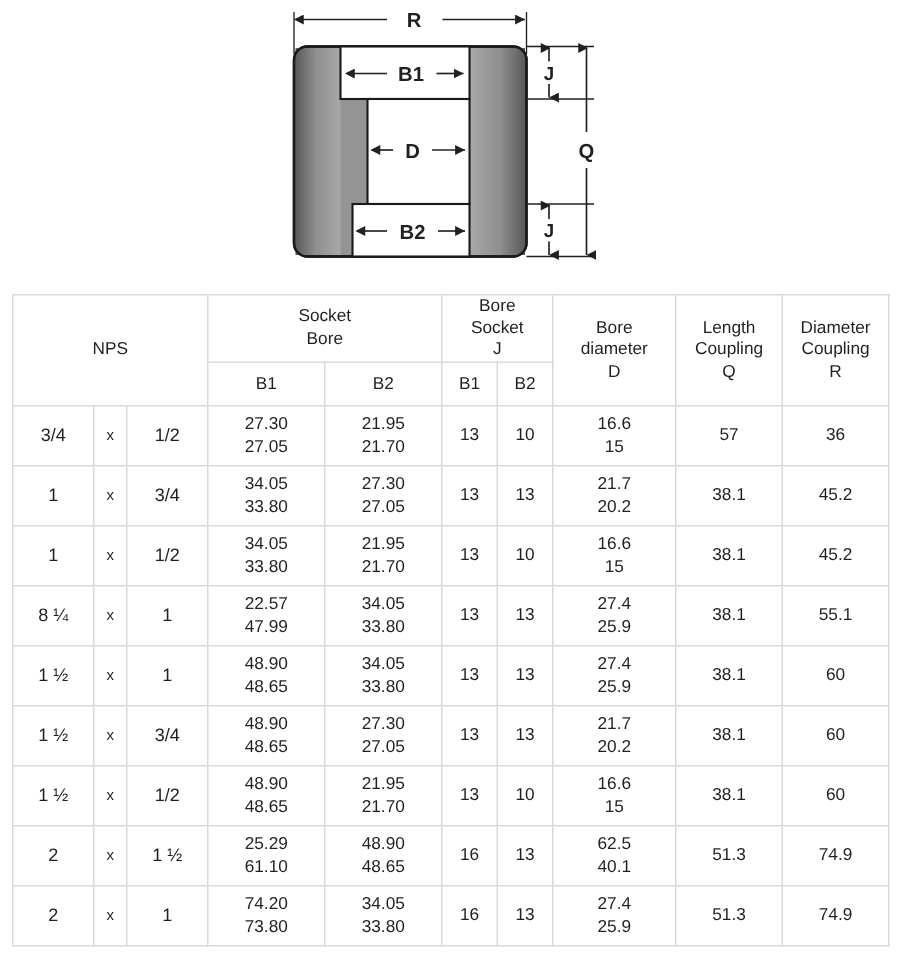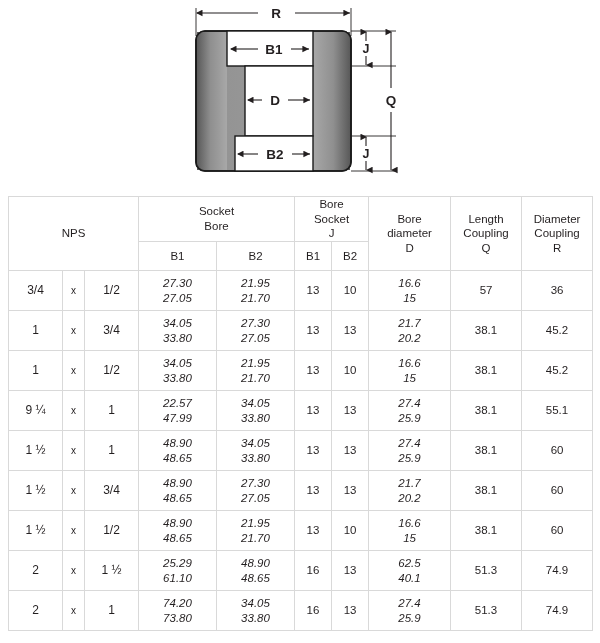--- a/index.html
+++ b/index.html
@@ -32,21 +32,21 @@
     color: #231f20;
     font-weight: normal;
     line-height: 1.28;
   }
   table.dim thead th { height: 29px; font-size: 11.5px; }
   th.hblock { height: 58px; }
   th.hbig { height: 87px; }
   td { height: 40px; }
   td.num { font-size: 11.5px; }
   .stack { display: block; }
-  .stack span { display: block; font-style: italic; }
+  .stack span { display: block; }
   .nps-val { font-size: 12px; }
   .nps-x { font-size: 10px; }
   .hlabel span { display: block; }
 </style>
 </head>
 <body>
 
 <div id="page">
 
   <div id="drawing">
@@ -286,21 +286,21 @@
             <td class="num">
               <span class="stack">
                 <span>16.6</span>
                 <span>15</span>
               </span>
             </td>
             <td class="num">38.1</td>
             <td class="num">45.2</td>
           </tr>
           <tr>
-            <td><span class="nps-val">9 ¼</span></td>
+            <td><span class="nps-val">8 ¼</span></td>
             <td><span class="nps-x">x</span></td>
             <td><span class="nps-val">1</span></td>
             <td class="num">
               <span class="stack">
                 <span>22.57</span>
                 <span>47.99</span>
               </span>
             </td>
             <td class="num">
               <span class="stack">

